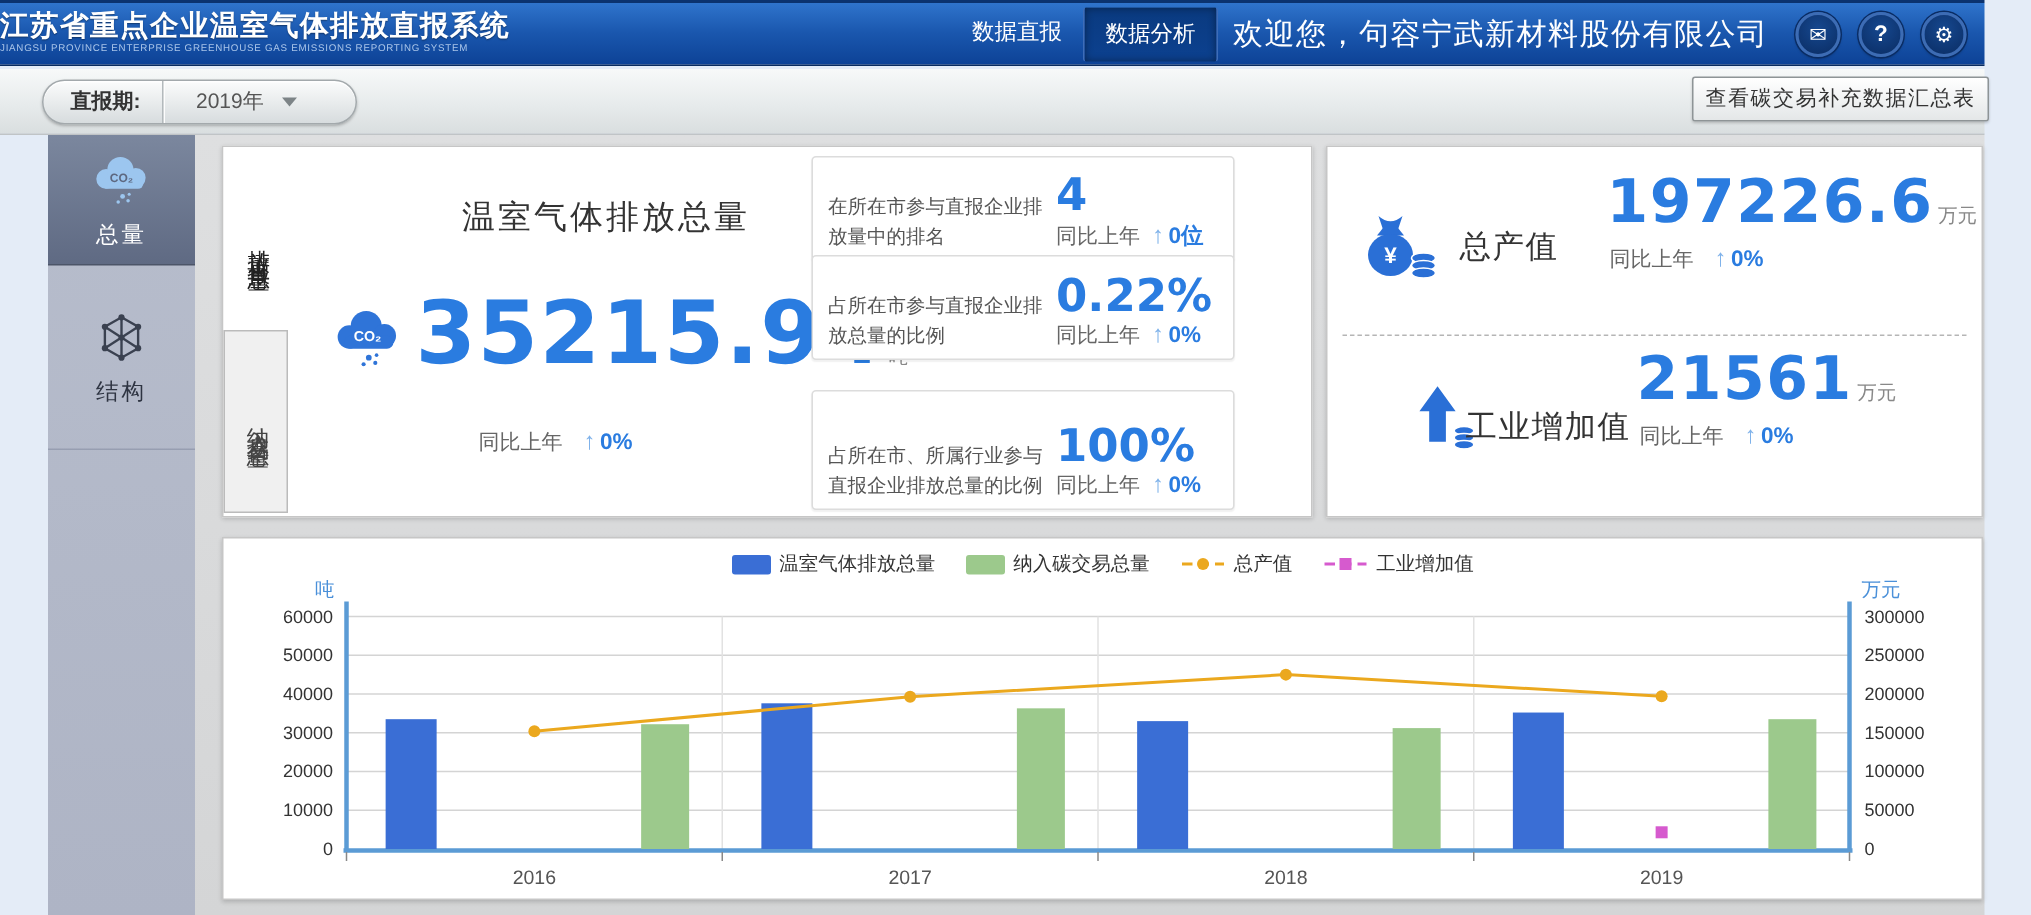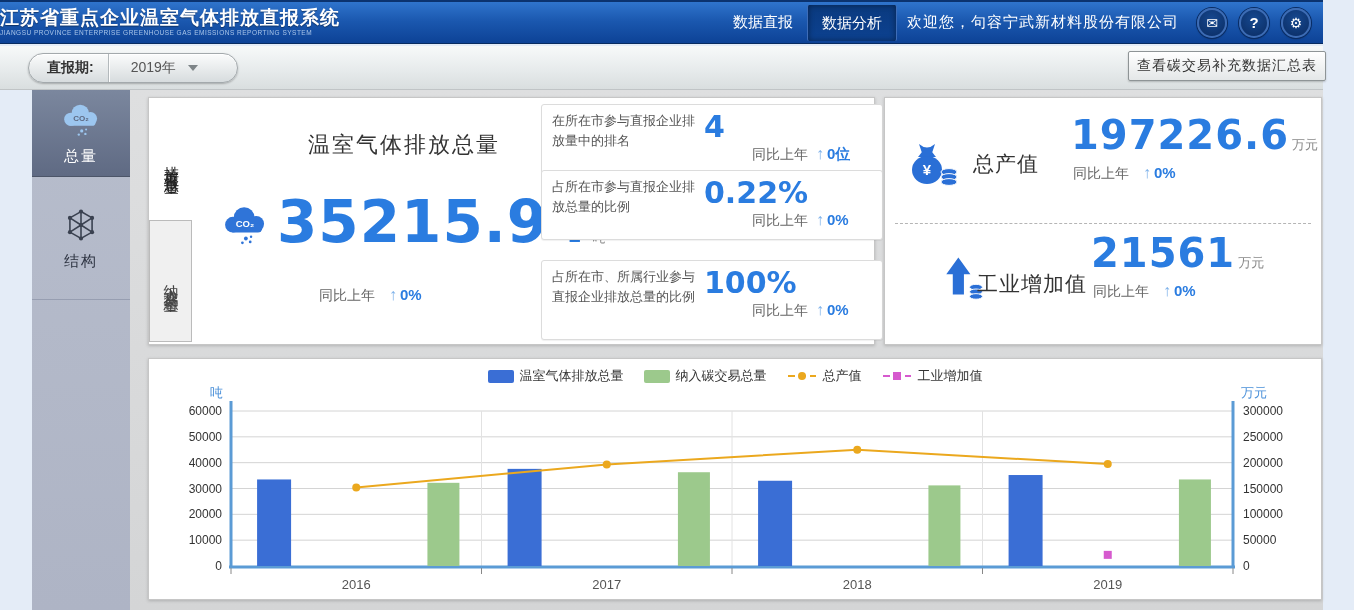--- a/index.html
+++ b/index.html
@@ -21,21 +21,21 @@
   .brand-cn{color:#fff;font-size:19px;font-weight:bold;letter-spacing:1px;text-shadow:0 1px 1px rgba(0,0,0,.4);}
   .brand-en{color:#a9c5e9;font-size:6.5px;letter-spacing:.5px;margin-top:3px;}
   .hspacer{flex:1;}
   .nav-item{color:#fff;font-size:15px;padding:0 14px;height:44px;line-height:42px;cursor:pointer;}
   .nav-item.active{
     background:linear-gradient(180deg,#0a3a7f,#0c4190);
     border:1px solid #3e6db8;border-top:none;border-bottom:none;
     box-shadow:inset 0 0 6px rgba(0,0,0,.45);
     height:36px;line-height:36px;margin-top:0px;border-radius:2px;font-family:Liberation Serif, serif;
   }
-  .welcome{color:#fff;font-size:15px;margin:0 18px 0 10px;letter-spacing:1px;}
+  .welcome{color:#fff;font-size:20px;margin:0 18px 0 10px;letter-spacing:1px;}
   .hicon{
     width:26px;height:26px;border-radius:50%;margin-right:12px;flex:none;
     background:radial-gradient(circle at 50% 35%,#16488f,#0a2c63);
     border:2px solid #3d6cb4;box-shadow:0 0 0 1px #0a2c63,0 1px 2px rgba(0,0,0,.4);
     color:#fff;display:flex;align-items:center;justify-content:center;
     font-size:14px;line-height:1;cursor:pointer;
   }
   .hicon.q{font-weight:bold;font-size:15px;}
   
   .toolbar{
@@ -102,29 +102,29 @@
   .emi-co2{position:absolute;left:70px;top:105px;}
   .emi-num-row{position:absolute;left:128px;top:90px;white-space:nowrap;}
   .big-num{font-size:58px;font-weight:bold;color:#2a7ce0;letter-spacing:1px;font-family:"DejaVu Sans","Liberation Sans",sans-serif;}
   .unit{font-size:13px;color:#888;margin-left:3px;}
   .yoy{font-size:14px;color:#666;white-space:nowrap;}
   .yoy .arrow{color:#7fb2ea;font-weight:bold;margin:0 3px 0 14px;font-size:16px;}
   .yoy .val{color:#2a7ce0;font-weight:bold;font-size:15px;}
   .emi-yoy{position:absolute;left:170px;top:188px;}
   
   .stat-box{
-    position:absolute;left:392px;width:342px;
+    position:absolute;left:392px;width:282px;
     border:1px solid #dcdcdc;border-radius:3px;background:#fff;
     box-shadow:0 1px 1px rgba(0,0,0,.06);
-    display:flex;align-items:flex-start;box-sizing:border-box;padding:6px 10px;
+    display:flex;align-items:flex-end;box-sizing:border-box;padding:6px 10px;
   }
   .stat-label{width:152px;font-size:13px;color:#555;line-height:1.5;flex:none;}
   .stat-right{flex:1;}
   .stat-value{font-size:30px;font-weight:bold;color:#2a7ce0;line-height:1.05;font-family:"DejaVu Sans",sans-serif;}
-  .stat-yoy{margin-top:2px;margin-left:48px;}
+  .stat-yoy{margin-top:2px;}
   .stat-yoy .arrow{margin-left:8px;}
   
   .out-row{position:absolute;left:0;width:100%;}
   .out-icon{position:absolute;}
   .out-label{position:absolute;font-size:21px;color:#333;letter-spacing:1px;}
   .out-num{position:absolute;white-space:nowrap;}
   .out-num .big-num{font-size:40px;}
   .out-yoy{position:absolute;}
   .dash-div{position:absolute;left:10px;right:10px;top:125px;border-top:1px dashed #b5b5b5;}
   

